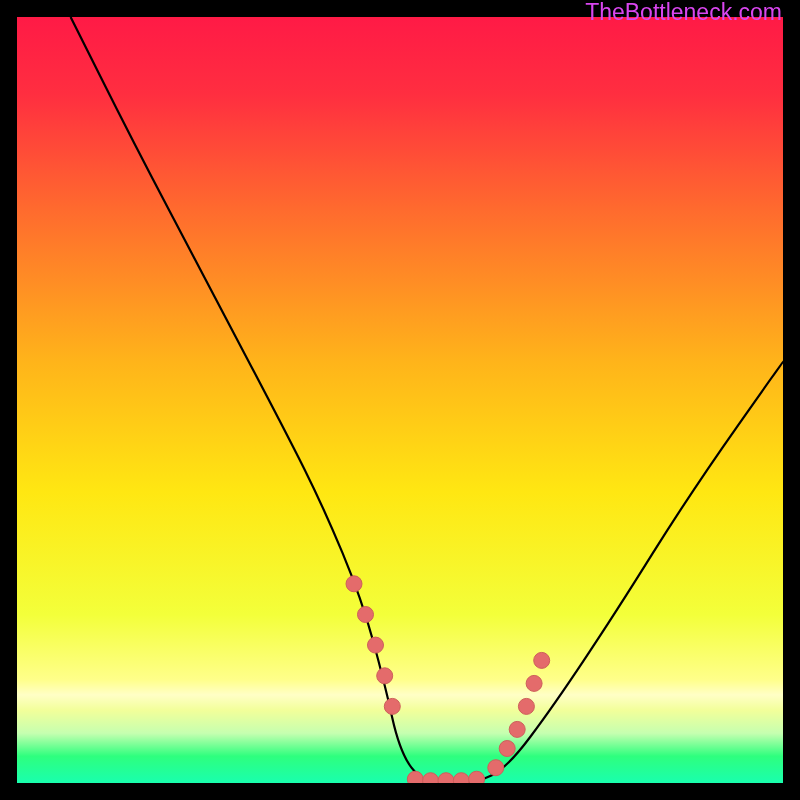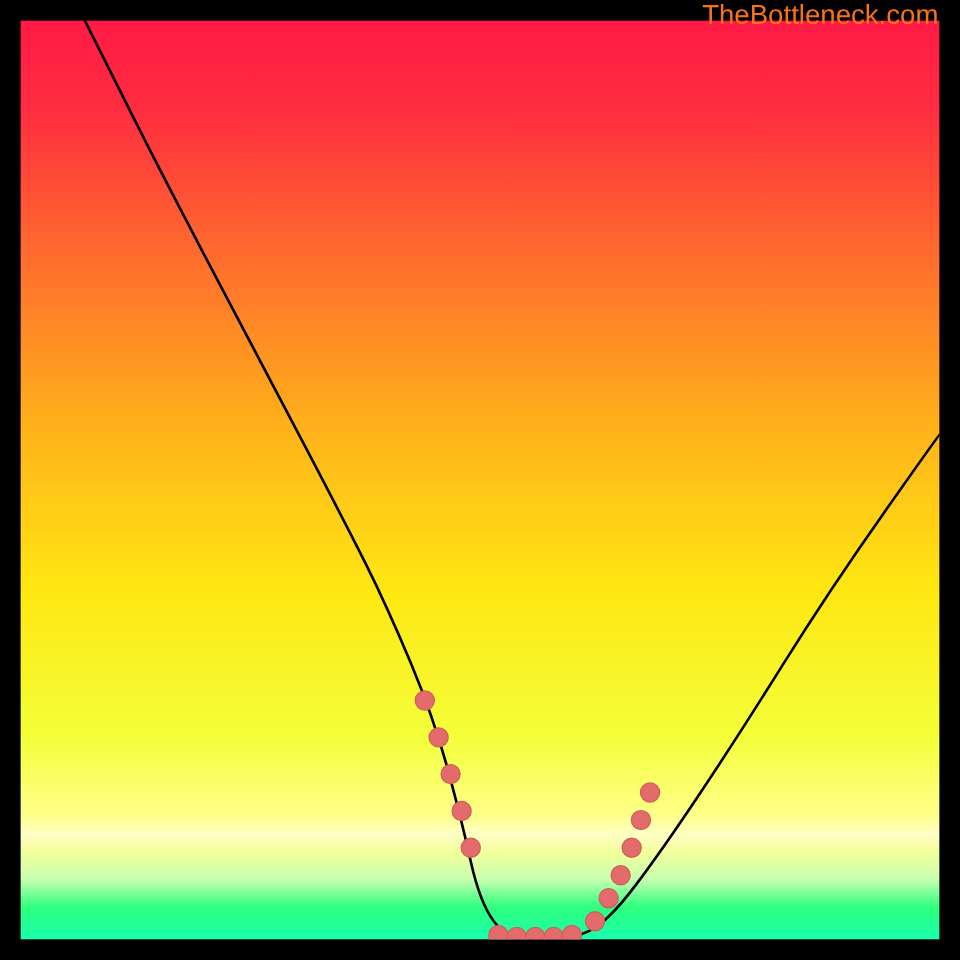--- a/index.html
+++ b/index.html
@@ -25,21 +25,21 @@
     width: 766px;
     height: 766px;
   }
   .watermark {
     position: absolute;
     top: -1px;
     right: 18px;
     font-family: Arial, Helvetica, sans-serif;
     font-size: 23px;
     font-weight: 500;
-    color: #f97316;
+    color: #d946ef;
     letter-spacing: 0px;
   }
   svg.curve {
     position: absolute;
     left: 0;
     top: 0;
     width: 766px;
     height: 766px;
   }
 </style>

